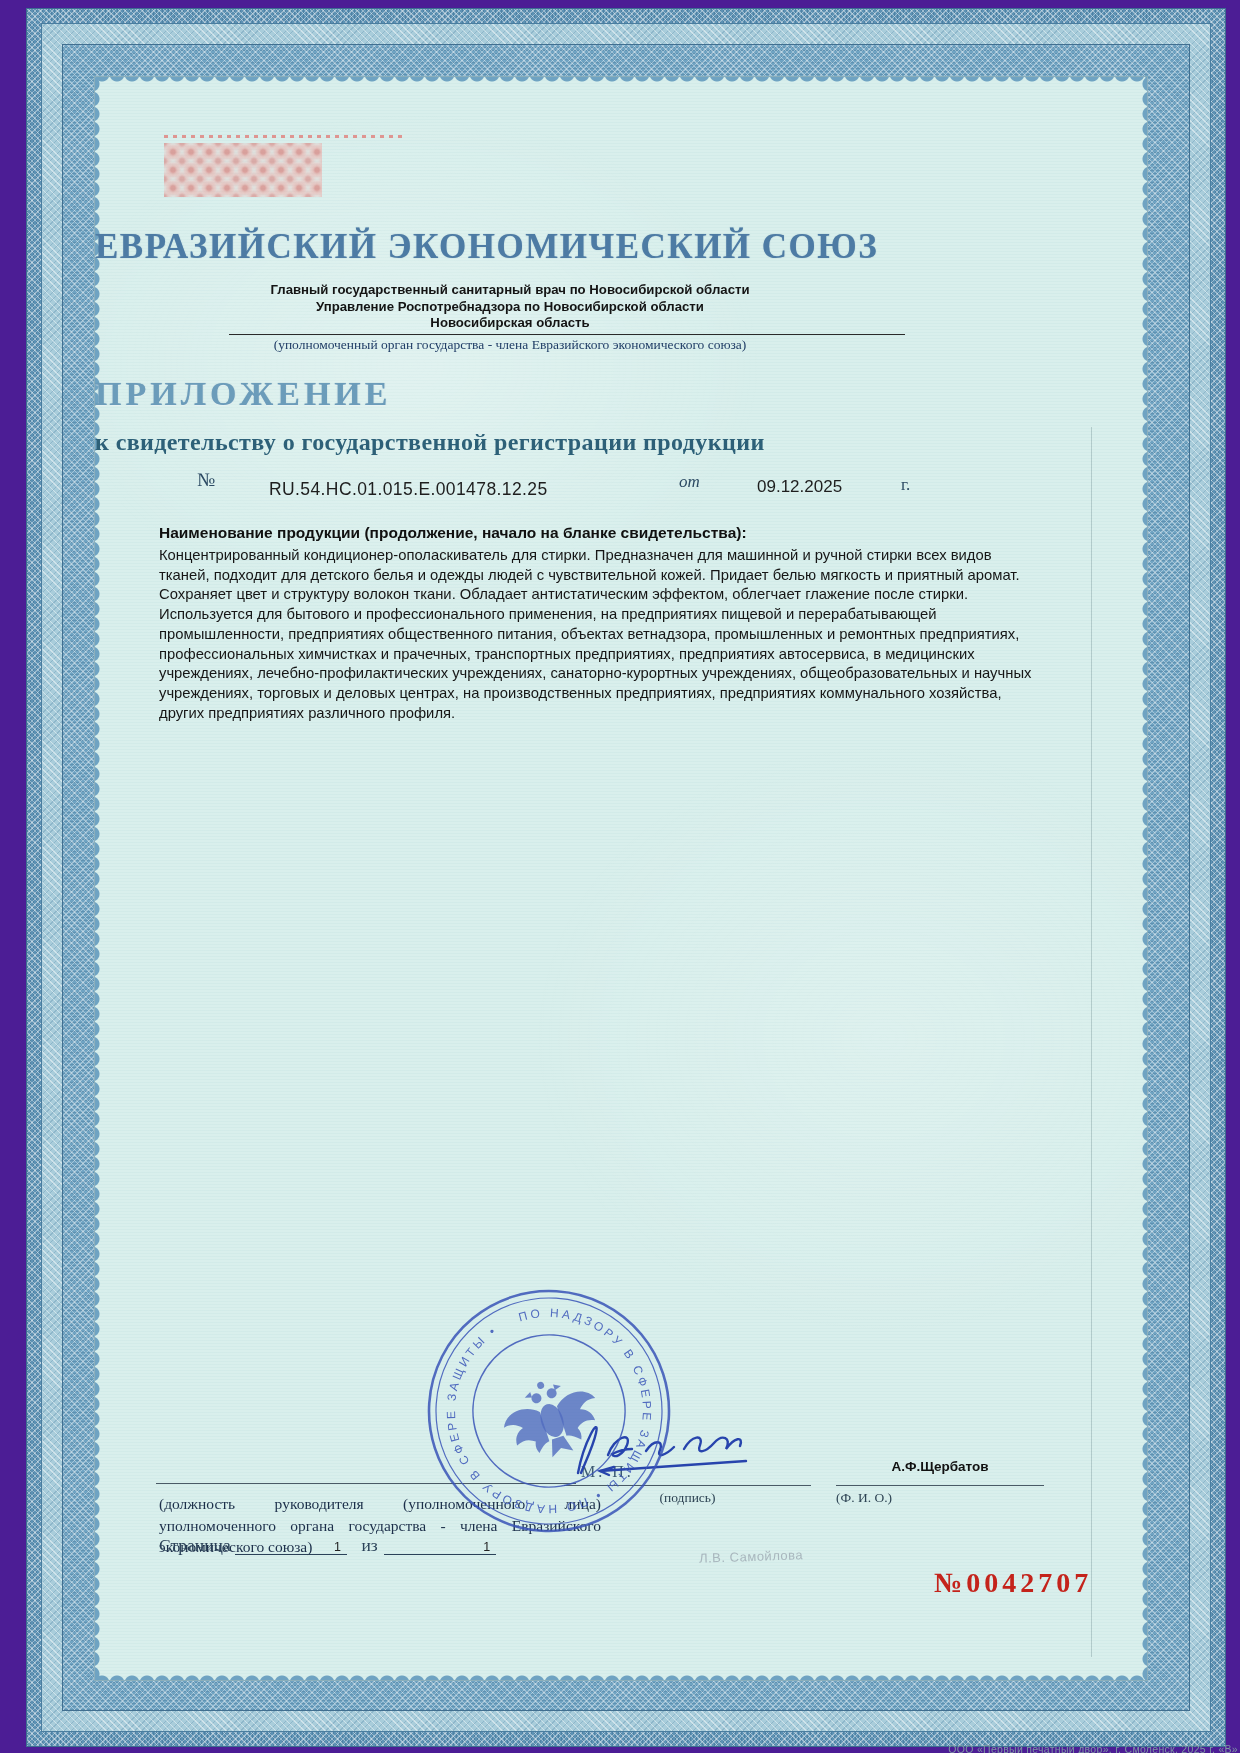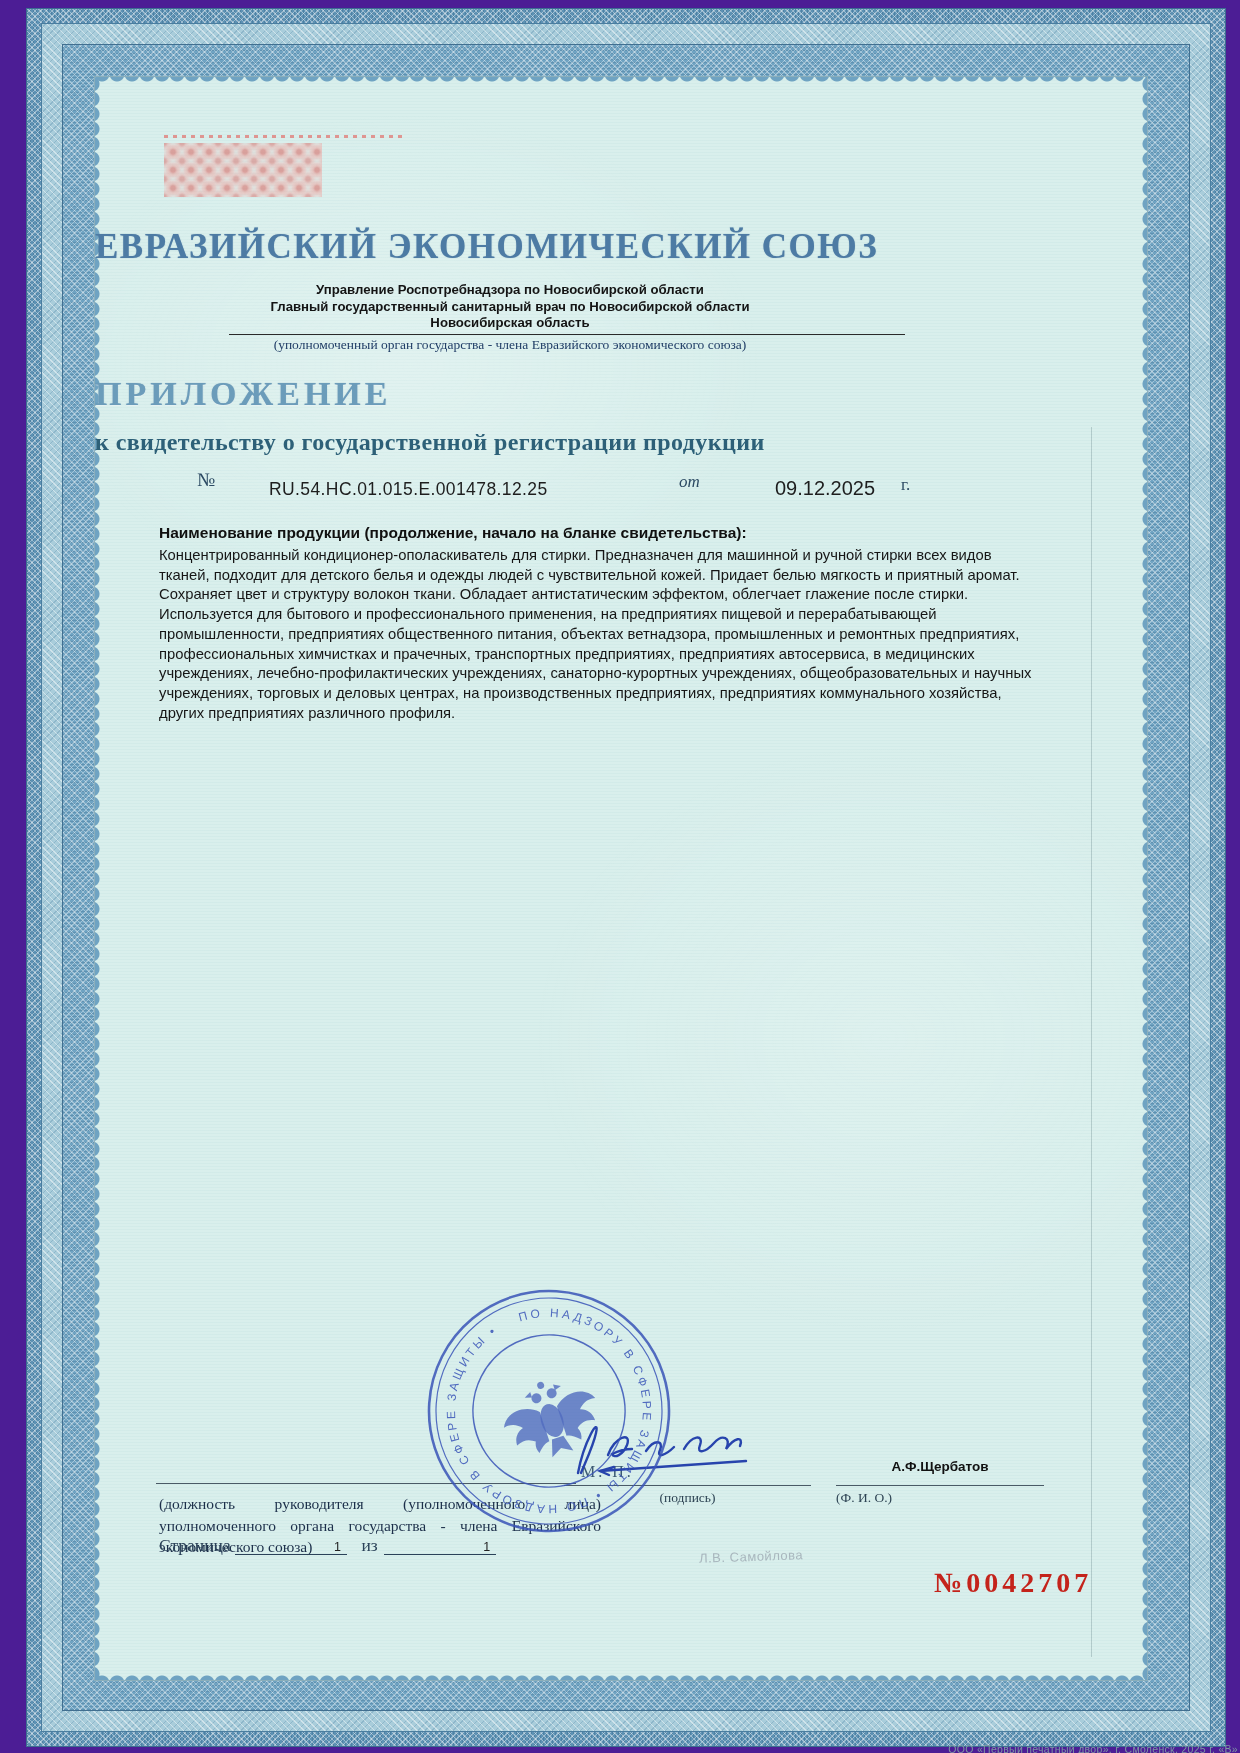--- a/index.html
+++ b/index.html
@@ -57,21 +57,21 @@
   .authority-caption{position:absolute;left:0;top:260px;width:830px;text-align:center;
     font-family:"Liberation Serif",serif;font-size:13.5px;color:#203d66;}
   .doc-title{position:absolute;left:0;top:298px;width:100%;
     font-family:"Liberation Serif",serif;font-weight:bold;font-size:34px;letter-spacing:4px;
     color:#6b9cba;text-shadow:0 1px 1px rgba(255,255,255,.5), 0 0 1px rgba(80,130,160,.6);}
   .doc-subtitle{position:absolute;left:0;top:352px;width:100%;
     font-family:"Liberation Serif",serif;font-weight:bold;font-size:24px;letter-spacing:.4px;color:#2d6078;}
   .num-label{position:absolute;left:102px;top:392px;font-family:"Liberation Serif",serif;font-size:19px;color:#2c4a63;}
   .num-value{position:absolute;left:174px;top:402px;font-size:17.5px;letter-spacing:.4px;color:#1e1e1e;}
   .date-prep{position:absolute;left:584px;top:395px;font-family:"Liberation Serif",serif;font-size:17px;color:#2c4a63;font-style:italic;}
-  .date-value{position:absolute;left:680px;top:400px;font-size:20px;color:#1e1e1e;}
+  .date-value{position:absolute;left:662px;top:400px;font-size:17px;color:#1e1e1e;}
   .year-suffix{position:absolute;left:806px;top:398px;font-family:"Liberation Serif",serif;font-size:17px;color:#2c4a63;}
   .product-heading{position:absolute;left:64px;top:447px;width:900px;
     font-size:15.5px;font-weight:bold;color:#101010;}
   .product-desc{position:absolute;left:64px;top:469px;width:886px;
     font-size:14.8px;line-height:19.7px;color:#161616;text-align:left;margin:0;}
   
   .line{position:absolute;height:0;border-top:1.4px solid #4a5a66;}
   .pos-rule{left:61px;top:1406px;width:420px;}
   .sig-rule{left:469px;top:1408px;width:247px;}
   .fio-rule{left:741px;top:1408px;width:208px;}
@@ -117,22 +117,22 @@
     <div class="scallop sc-left"></div>
     <div class="scallop sc-right"></div>
 
     <div class="red-dotted"></div>
     <div class="rosette"></div>
     <div class="crease"></div>
 
     <div class="union-title">ЕВРАЗИЙСКИЙ ЭКОНОМИЧЕСКИЙ СОЮЗ</div>
 
     <div class="authority">
+      <div>Главный государственный санитарный врач по Новосибирской области</div>
       <div>Управление Роспотребнадзора по Новосибирской области</div>
-      <div>Главный государственный санитарный врач по Новосибирской области</div>
       <div>Новосибирская область</div>
     </div>
     <div class="rule"></div>
     <div class="authority-caption">(уполномоченный орган государства - члена Евразийского экономического союза)</div>
 
     <div class="doc-title">ПРИЛОЖЕНИЕ</div>
     <div class="doc-subtitle">к свидетельству о государственной регистрации продукции</div>
 
     <div class="num-label">№</div>
     <div class="num-value">RU.54.HC.01.015.E.001478.12.25</div>

